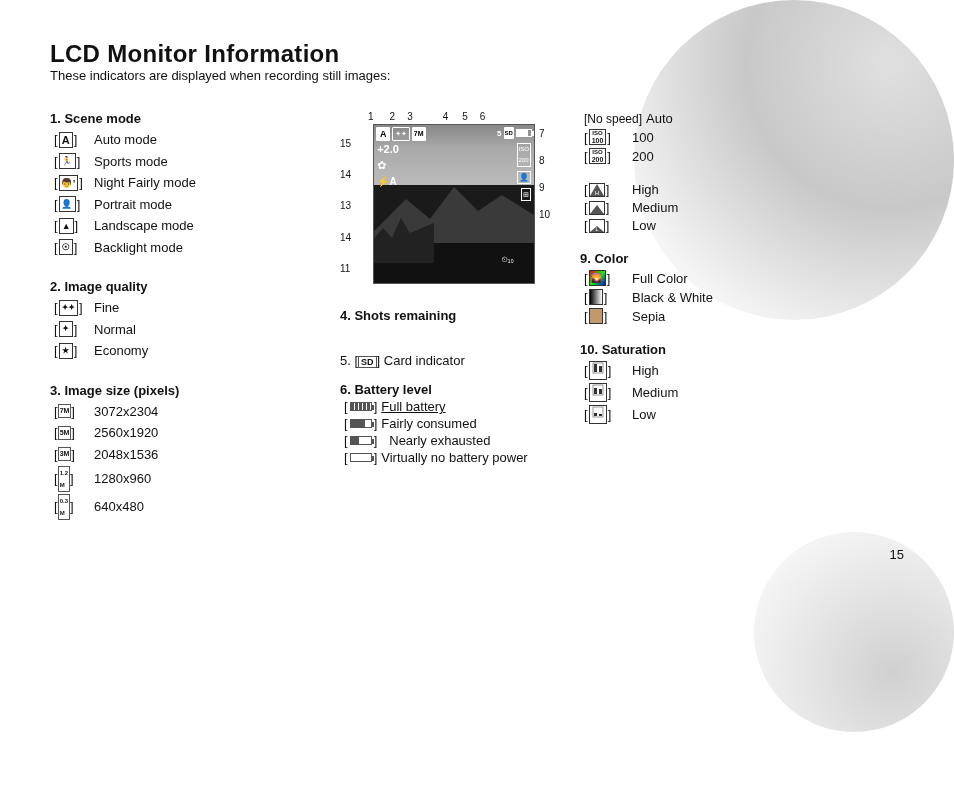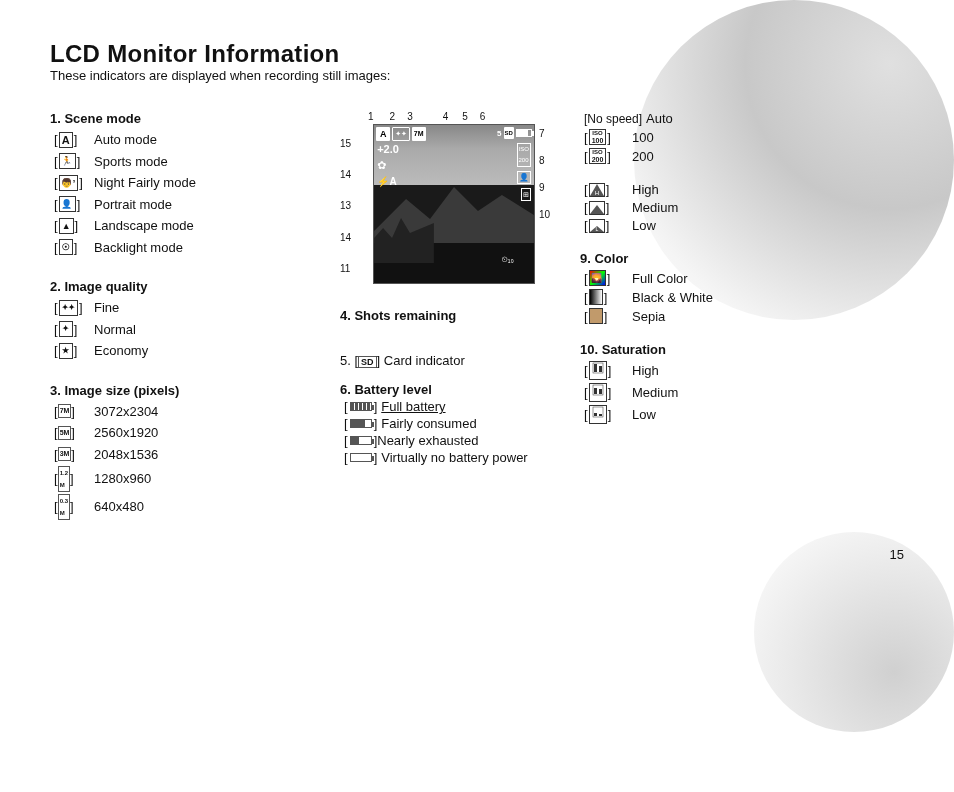--- a/index.html
+++ b/index.html
@@ -470,21 +470,21 @@
             <span class="bracket">]</span>
             <span style="margin-left:4px;">Fairly consumed</span>
           </div>
           <div class="sub-item">
             <span class="bracket">[</span>
             <span style="display:inline-block; border:1px solid #555; width:22px; height:9px; position:relative; vertical-align:middle; margin:0 2px;">
               <span style="display:block; width:40%; height:100%; background:#555;"></span>
               <span style="position:absolute; right:-3px; top:1.5px; width:2px; height:5px; background:#555; display:block;"></span>
             </span>
             <span class="bracket">]</span>
-            <span style="margin-left:0;">Nearly exhausted</span>
+            <span style="margin-left:12px;">Nearly exhausted</span>
           </div>
           <div class="sub-item">
             <span class="bracket">[</span>
             <span style="display:inline-block; border:1px solid #555; width:22px; height:9px; position:relative; vertical-align:middle; margin:0 2px;">
               <span style="position:absolute; right:-3px; top:1.5px; width:2px; height:5px; background:#555; display:block;"></span>
             </span>
             <span class="bracket">]</span>
             <span style="margin-left:4px;">Virtually no battery power</span>
           </div>
         </div>

